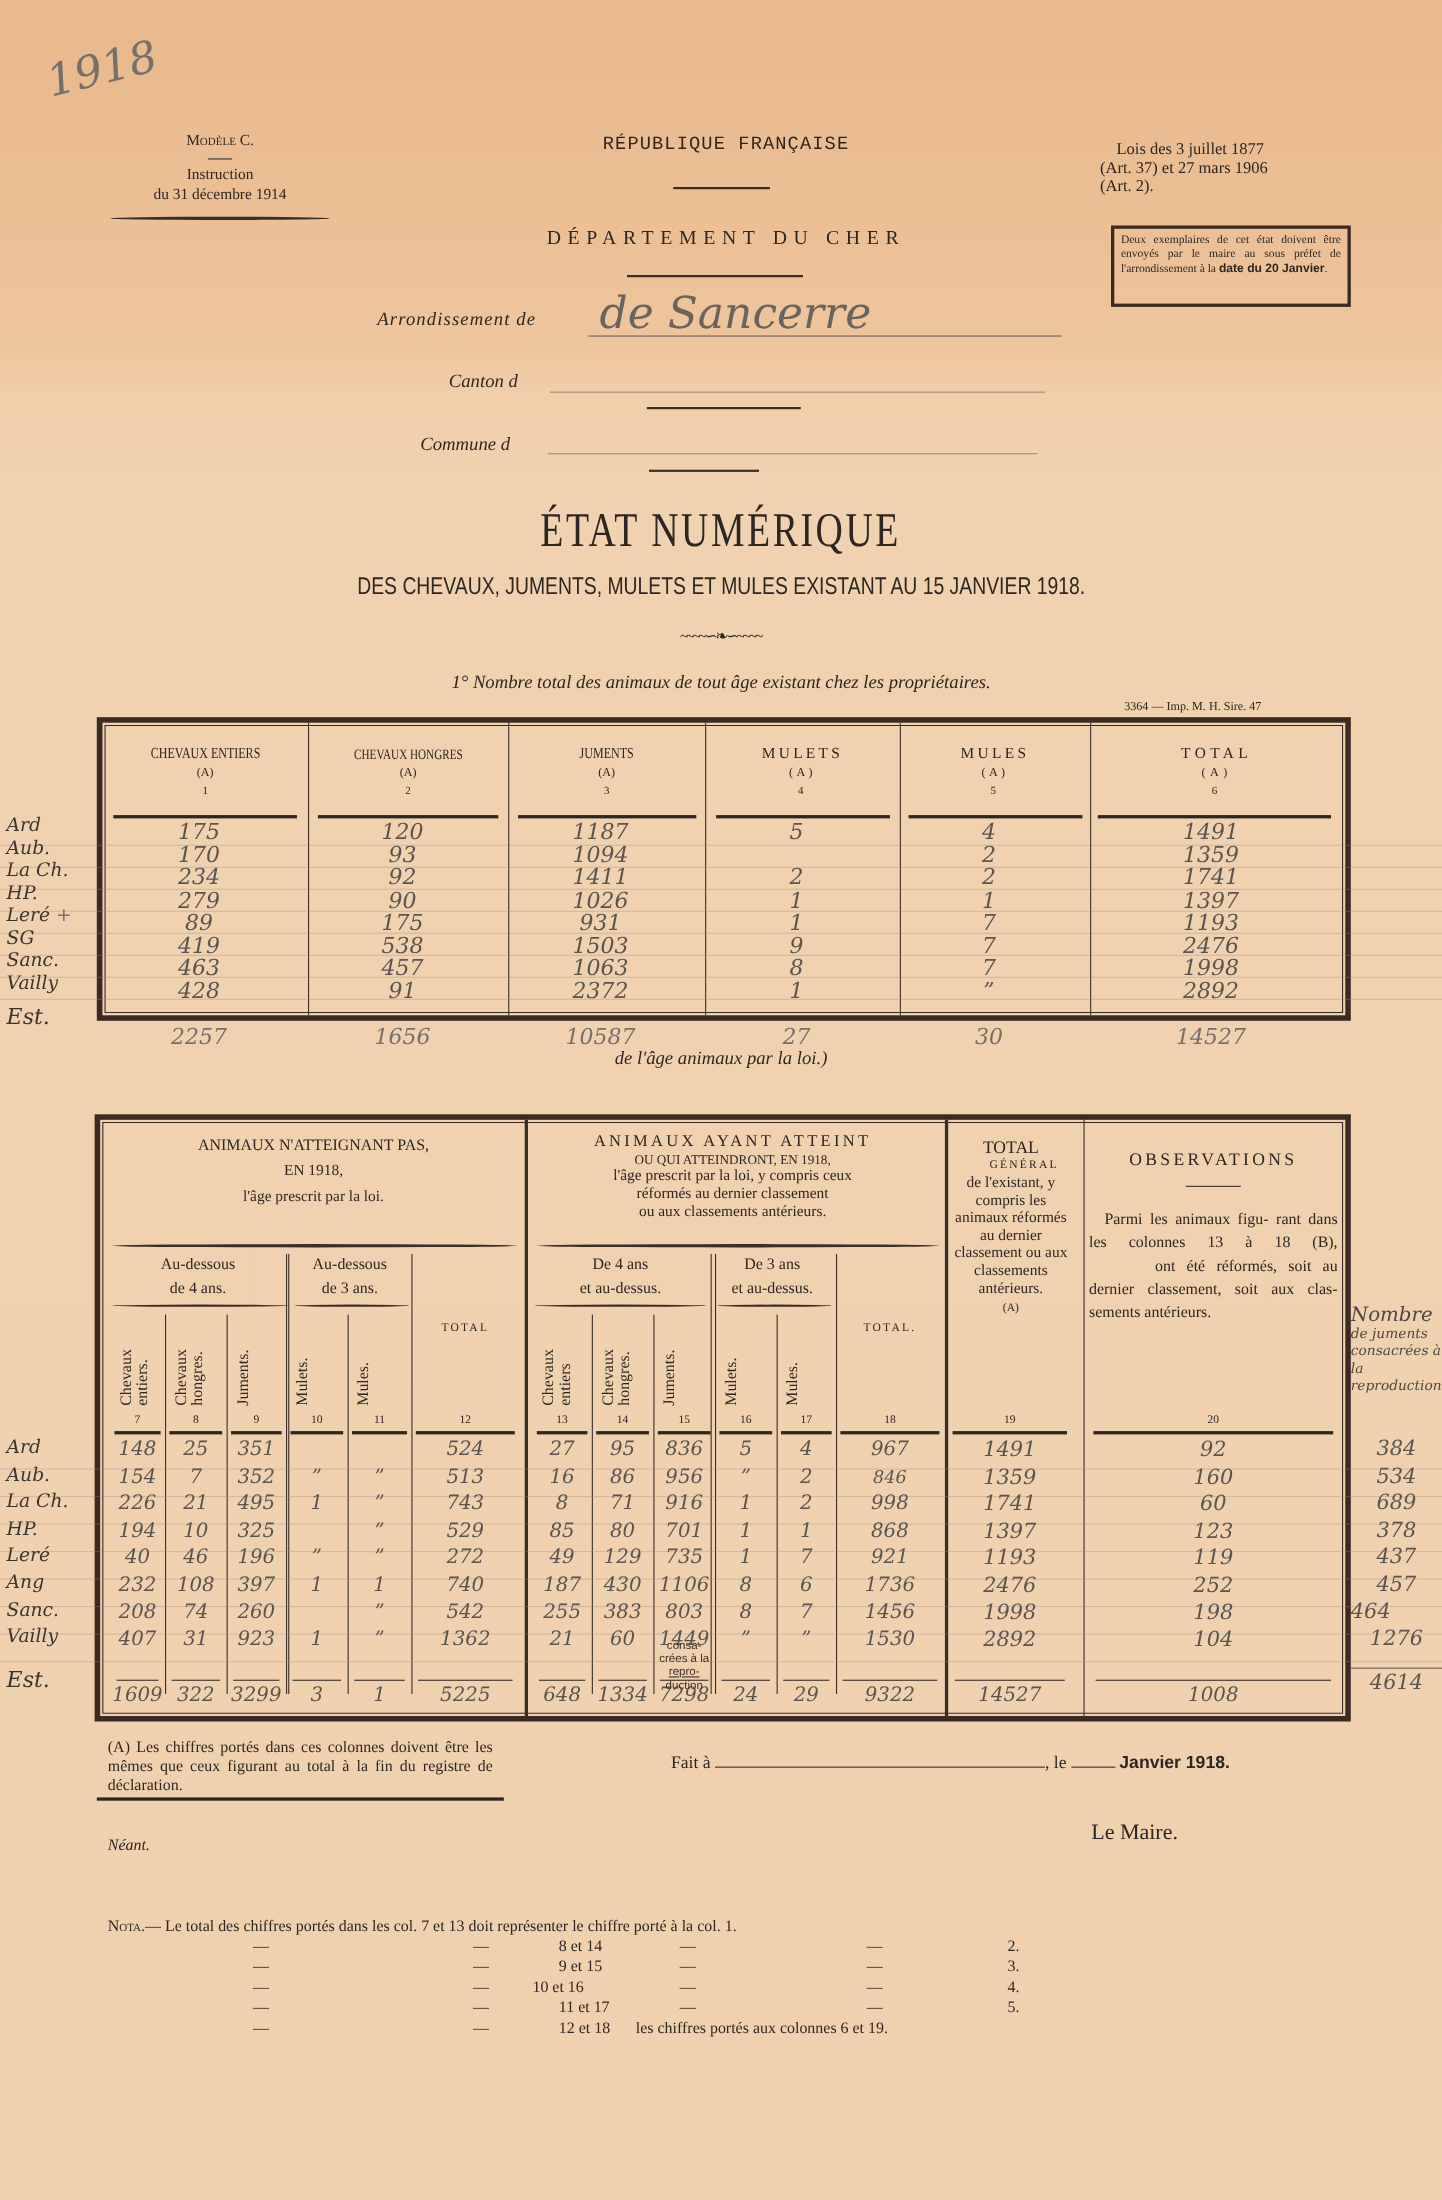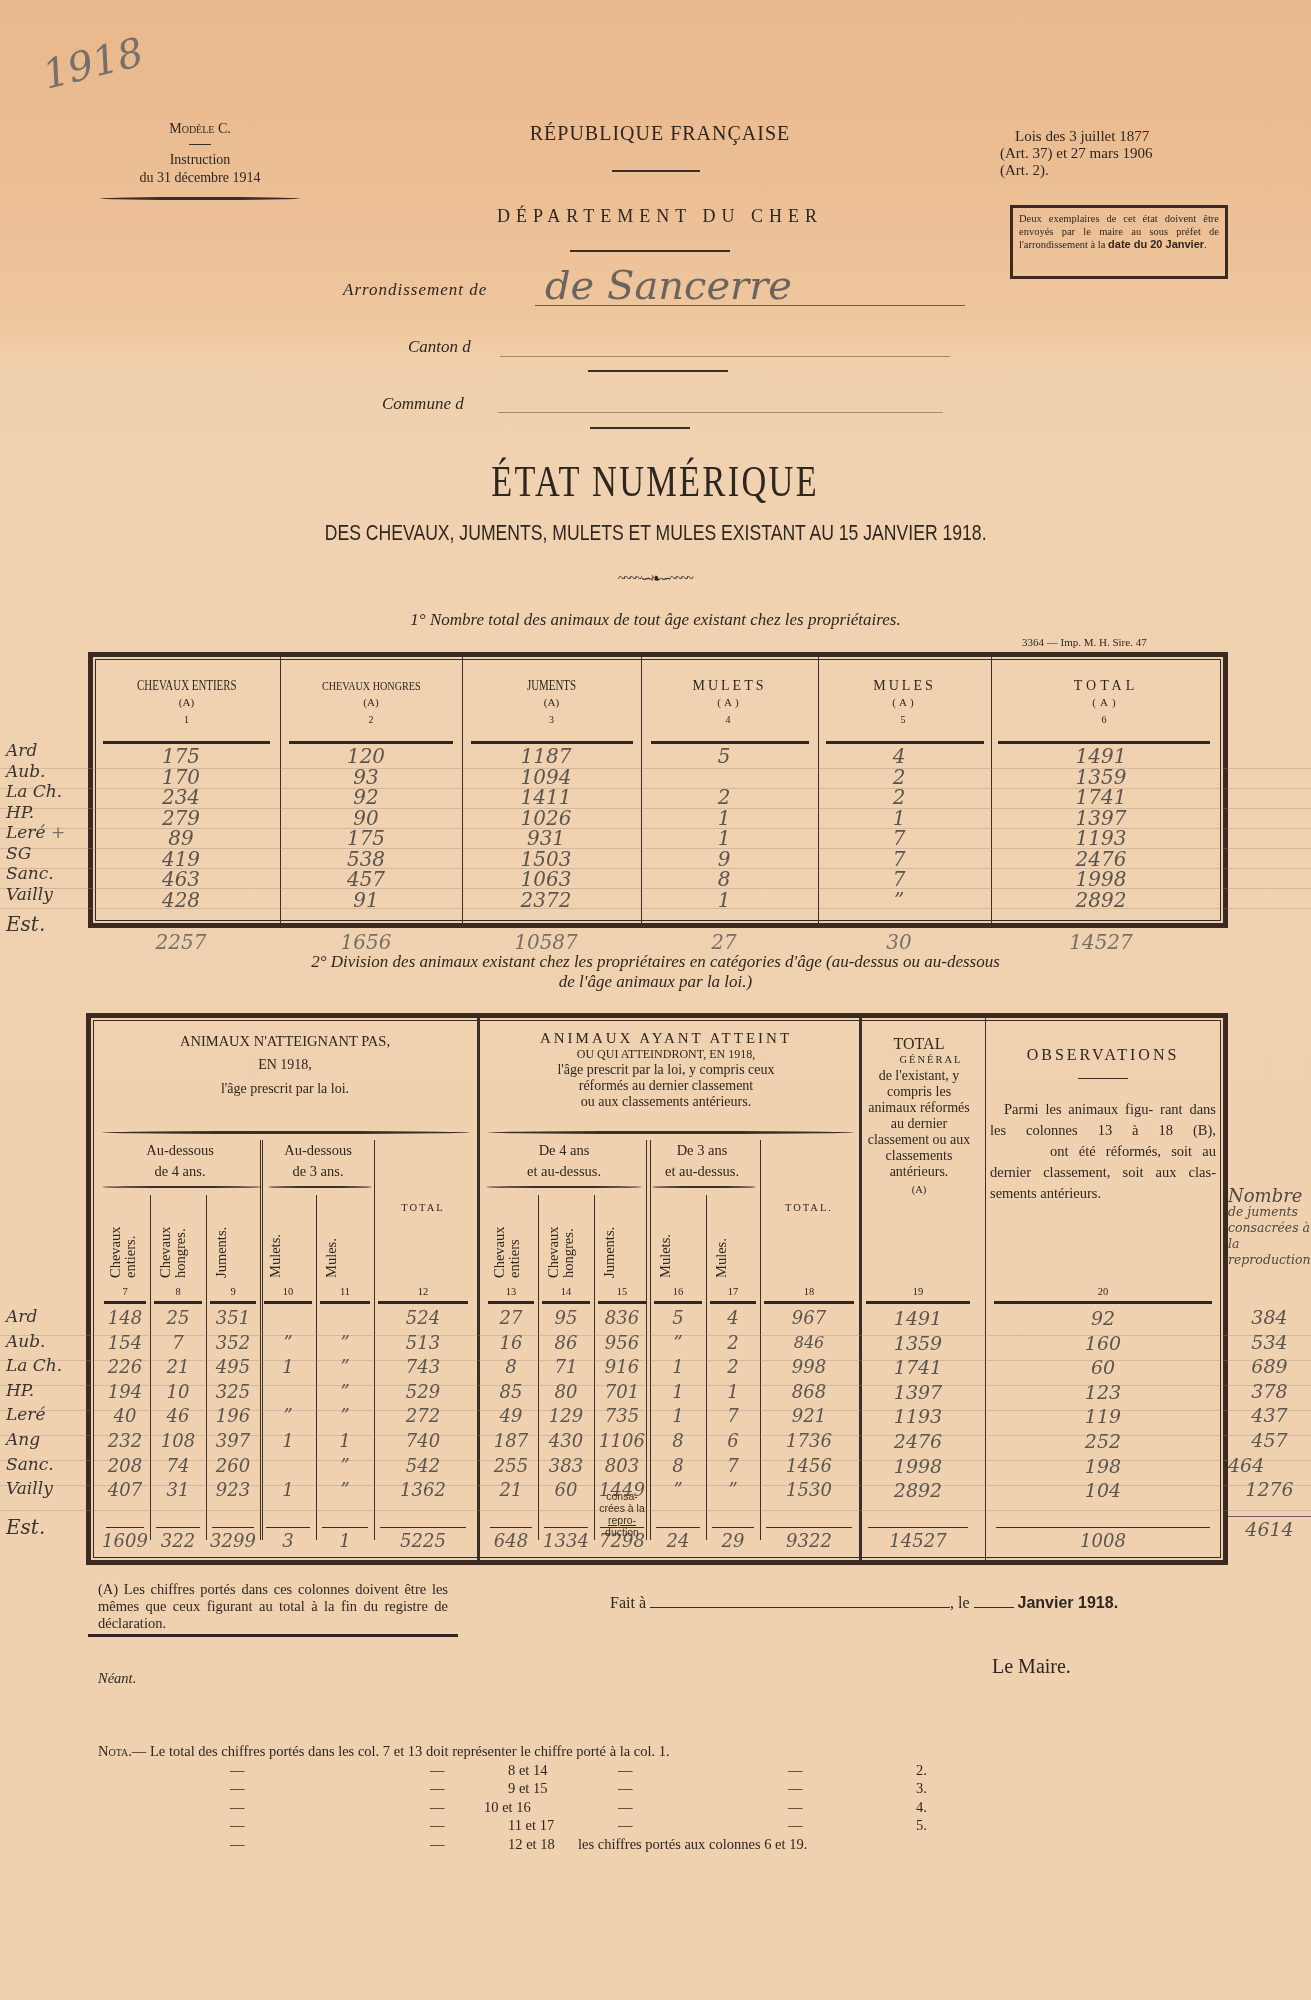--- a/index.html
+++ b/index.html
@@ -7,21 +7,21 @@
     background:linear-gradient(180deg,#e9b88c 0%,#ecbf95 10%,#eec69e 16%,#f0cfaa 18%,#f0d2b0 22%,#efd1b0 100%);
     font-family:"Liberation Serif","DejaVu Serif",serif;color:#2e2620;}
   .abs{position:absolute;}
   .hand{font-family:"DejaVu Serif",serif;font-style:italic;color:#5b5550;}
   .pencil{color:#77706a;}
   .narrow{transform:scaleX(.78);transform-origin:center;display:inline-block;}
   .center{text-align:center;}
   
   .modele{left:95px;top:120px;width:210px;font-size:14px;line-height:18px;}
   .sc{font-variant:small-caps;}
-  .rep{left:440px;top:122px;width:440px;font-family:Liberation Serif, serif;font-size:20px;letter-spacing:1px;}
+  .rep{left:440px;top:122px;width:440px;font-family:Liberation Mono, monospace;font-size:17px;letter-spacing:1px;}
   .dept{left:420px;top:206px;width:480px;font-size:18px;letter-spacing:6px;}
   .lois{left:1000px;top:128px;width:240px;font-size:15px;line-height:17px;}
   .notice{left:1010px;top:205px;width:218px;height:74px;border:3px solid #3a2a22;font-size:10.5px;line-height:12.5px;padding:5px 6px;box-sizing:border-box;text-align:justify;}
   .notice b{font-family:"Liberation Sans",sans-serif;font-size:11px;}
   .rule{height:2px;background:#3a2f28;}
   .thin{height:1px;background:#6b5d52;}
   .label-it{font-style:italic;font-size:17px;}
   .main-title{left:0;top:456px;width:1311px;font-size:44px;letter-spacing:3px;}
   .sub-title{left:0;top:520px;width:1311px;font-size:22px;font-family:"Liberation Sans Narrow","Liberation Sans",sans-serif;}
   .section{font-style:italic;font-size:17px;}
@@ -184,21 +184,20 @@
     <div class="cell hand" style="left:953px;width:120px;top:143.5px;">2892</div>
     <div class="cell hand pencil" style="left:33px;width:120px;top:186px;">2257</div>
     <div class="cell hand pencil" style="left:218px;width:120px;top:186px;">1656</div>
     <div class="cell hand pencil" style="left:398px;width:120px;top:186px;">10587</div>
     <div class="cell hand pencil" style="left:576px;width:120px;top:186px;">27</div>
     <div class="cell hand pencil" style="left:751px;width:120px;top:186px;">30</div>
     <div class="cell hand pencil" style="left:953px;width:120px;top:186px;">14527</div>
   </div>
 
 <div class="abs section center" style="left:0;top:952px;width:1311px;line-height:20px;">
-  <div>2° Division des animaux existant chez les propriétaires en catégories d'âge (au-dessus ou au-dessous</div>
   <div>de l'âge animaux par la loi.)</div>
 </div>
 
 <div class="abs box" style="left:86px;top:1013px;width:1142px;height:552px;">
   <div style="position:absolute;left:0;top:0;width:100%;height:100%;">
 
     <div class="t1col" style="left:386px;border-left-width:3px;"></div>
     <div class="t1col" style="left:768px;border-left-width:3px;"></div>
     <div class="t1col" style="left:894px;"></div>
   </div>

